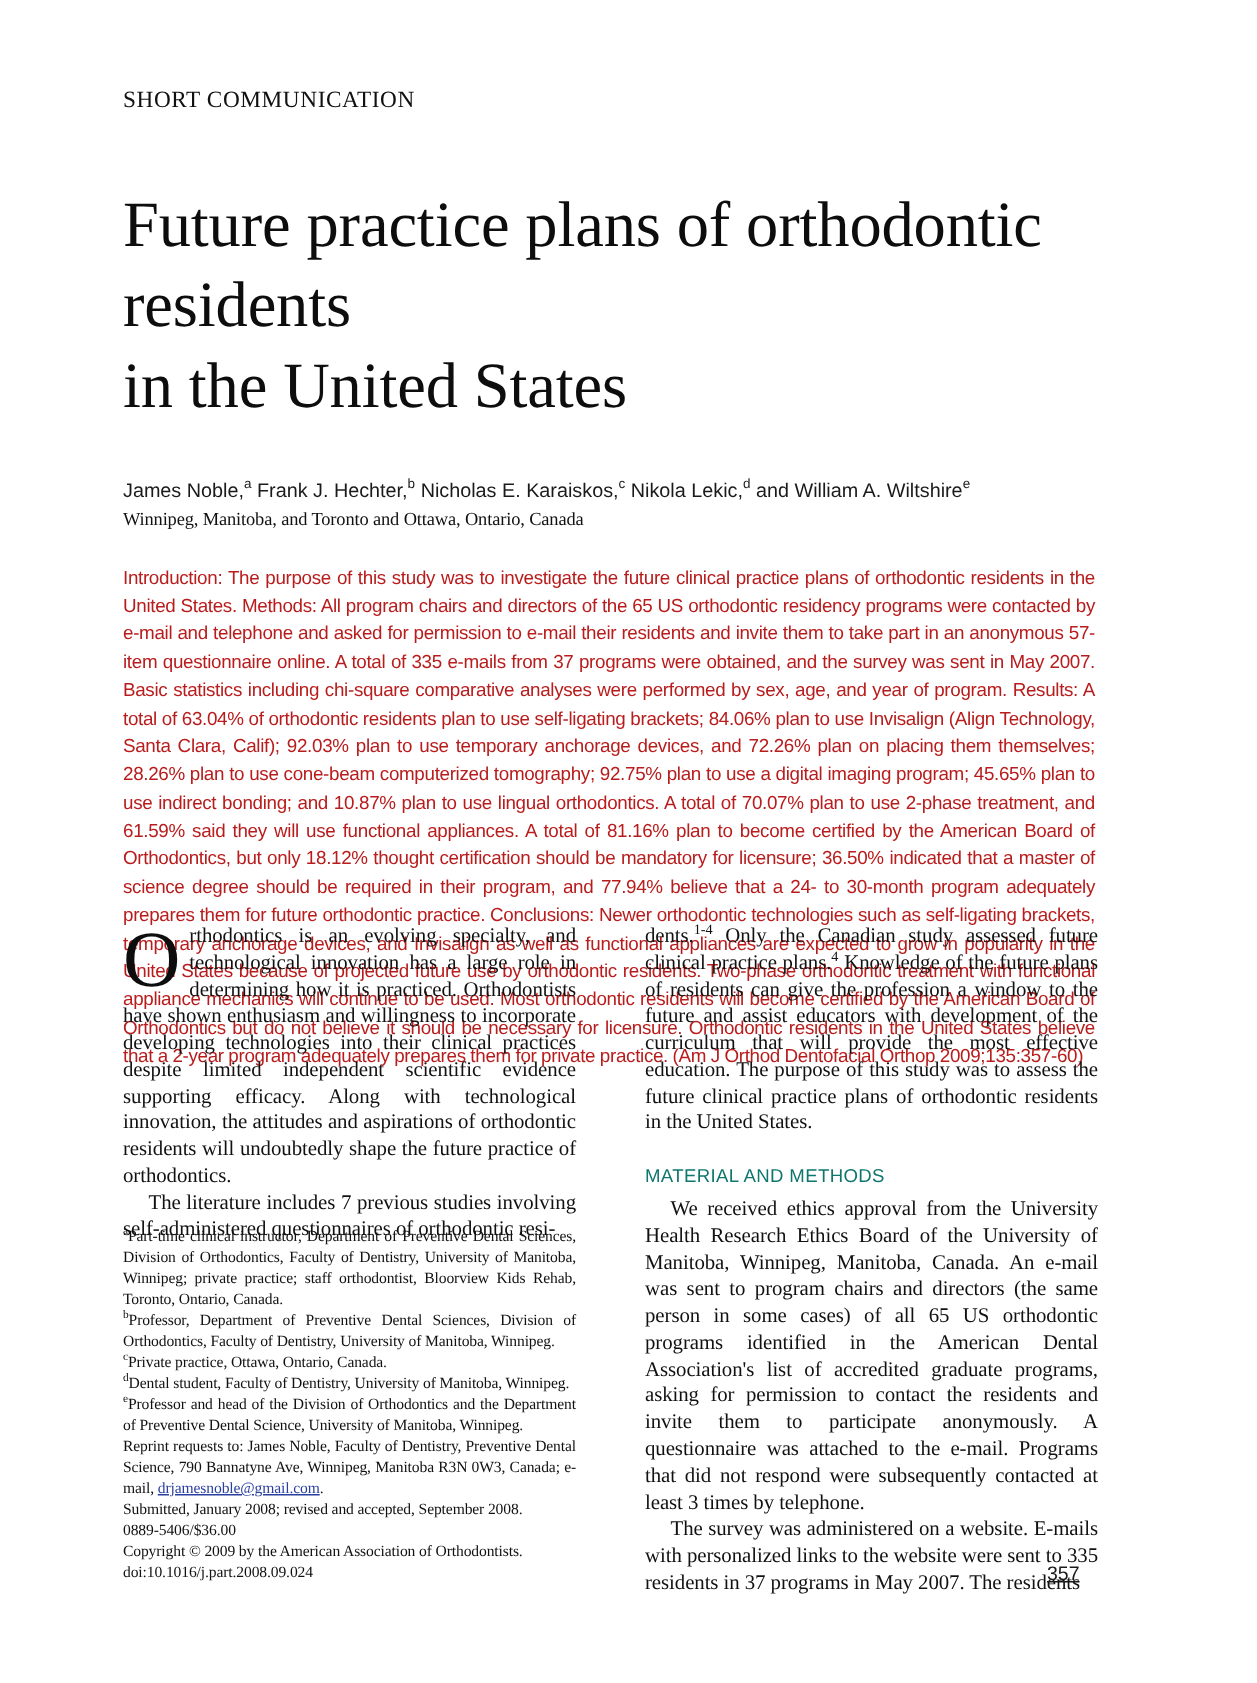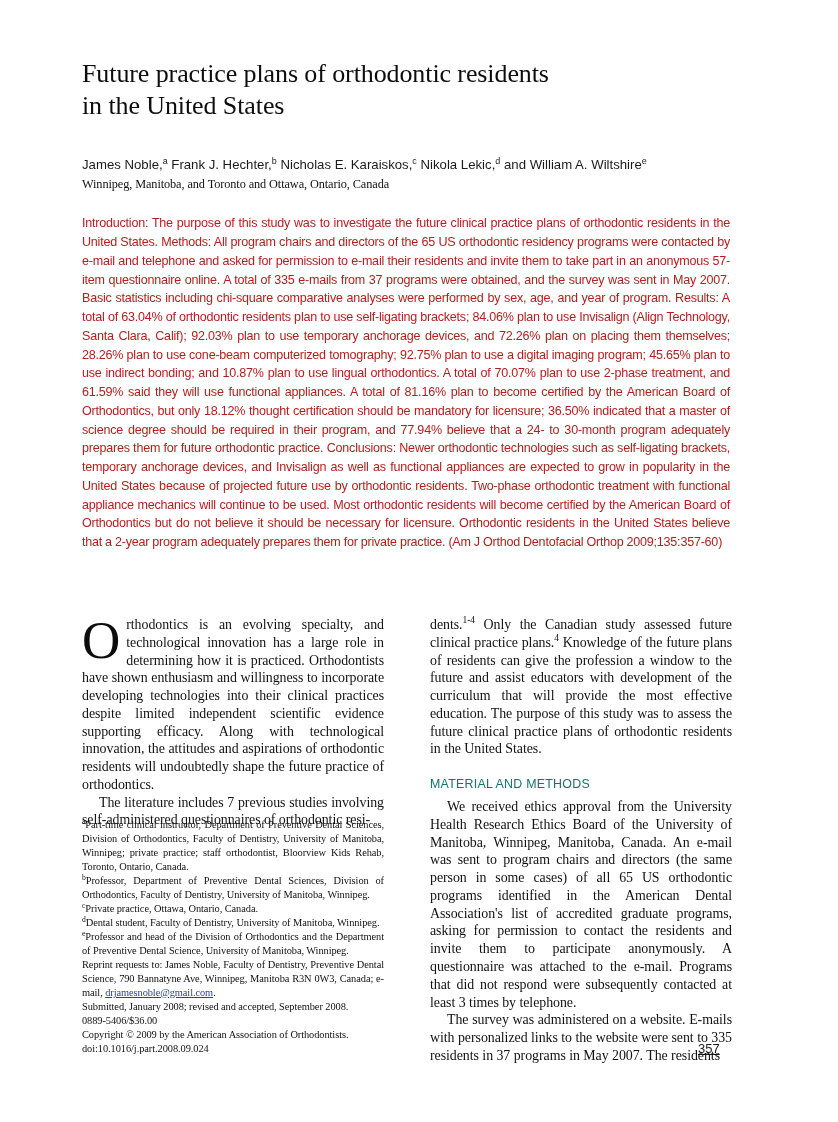--- a/index.html
+++ b/index.html
@@ -35,21 +35,21 @@
     font-family: "Liberation Serif", serif;
     font-size: 15.5px;
     letter-spacing: 0.4px;
     color: #111;
     margin: 0 0 48px 0;
     white-space: nowrap;
   }
 
   .title {
     font-family: "Liberation Serif", serif;
-    font-size: 26px;
+    font-size: 43px;
     line-height: 1.24;
     font-weight: normal;
     color: #0d0d0d;
     margin: 0 0 34px 0;
     letter-spacing: -0.1px;
   }
   .title .tline { display: block; }
 
   .authors {
     font-family: Liberation Sans, sans-serif;
@@ -180,20 +180,21 @@
     text-decoration: underline;
   }
 </style>
 </head>
 <body>
 
 <div class="page">
 
   <div class="content">
 
+    <div class="kicker">SHORT COMMUNICATION</div>
 
     <h1 class="title">
       <span class="tline">Future practice plans of orthodontic residents</span>
       <span class="tline">in the United States</span>
     </h1>
 
     <div class="authors">
       <span>James Noble,</span><sup>a</sup>
       <span>Frank J. Hechter,</span><sup>b</sup>
       <span>Nicholas E. Karaiskos,</span><sup>c</sup>

